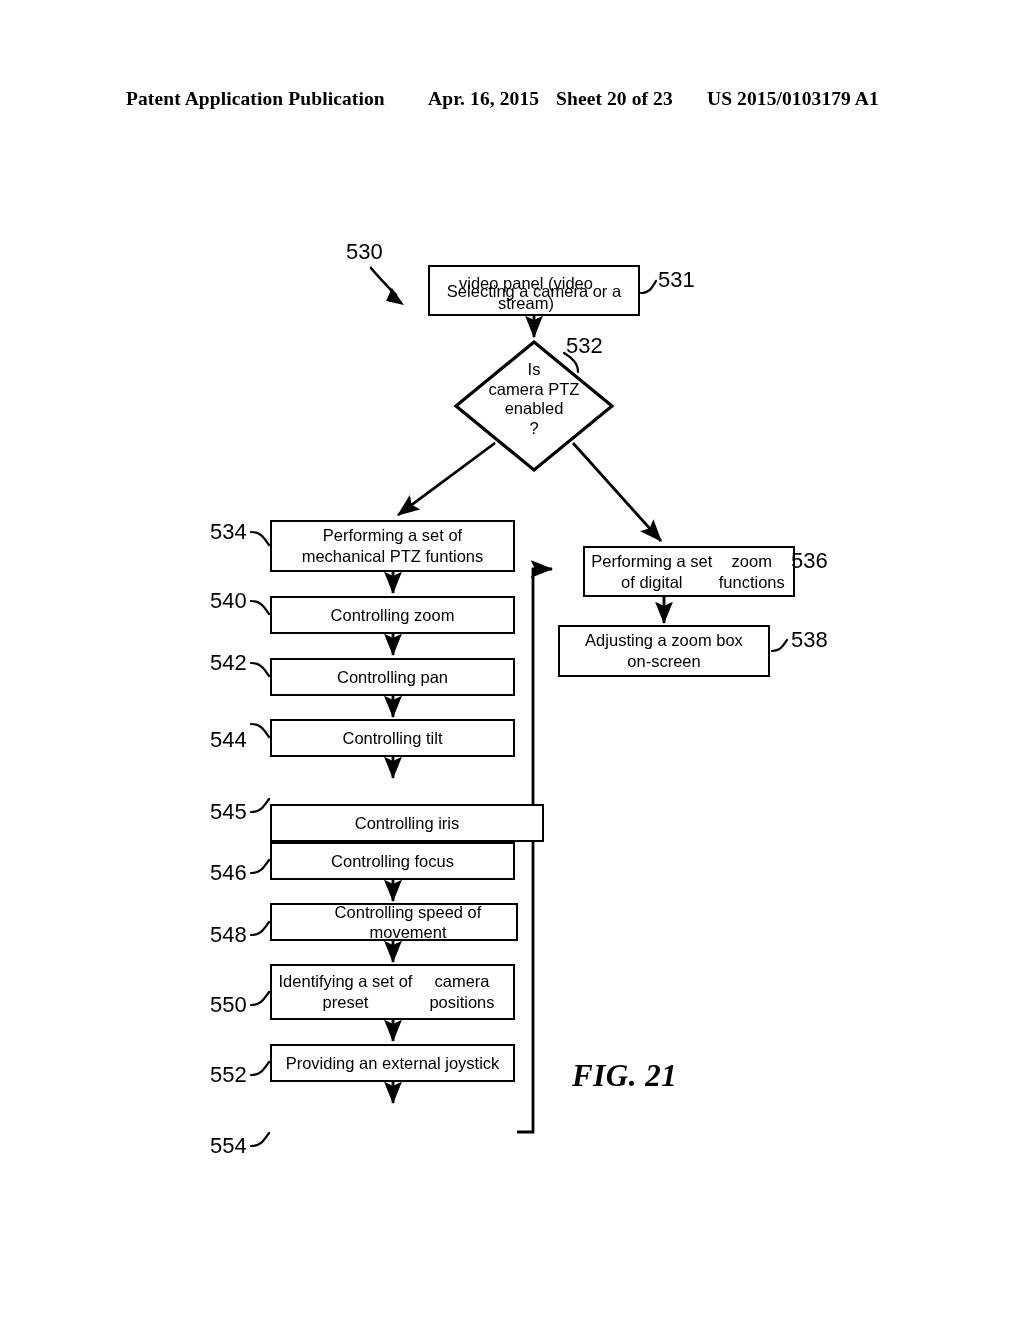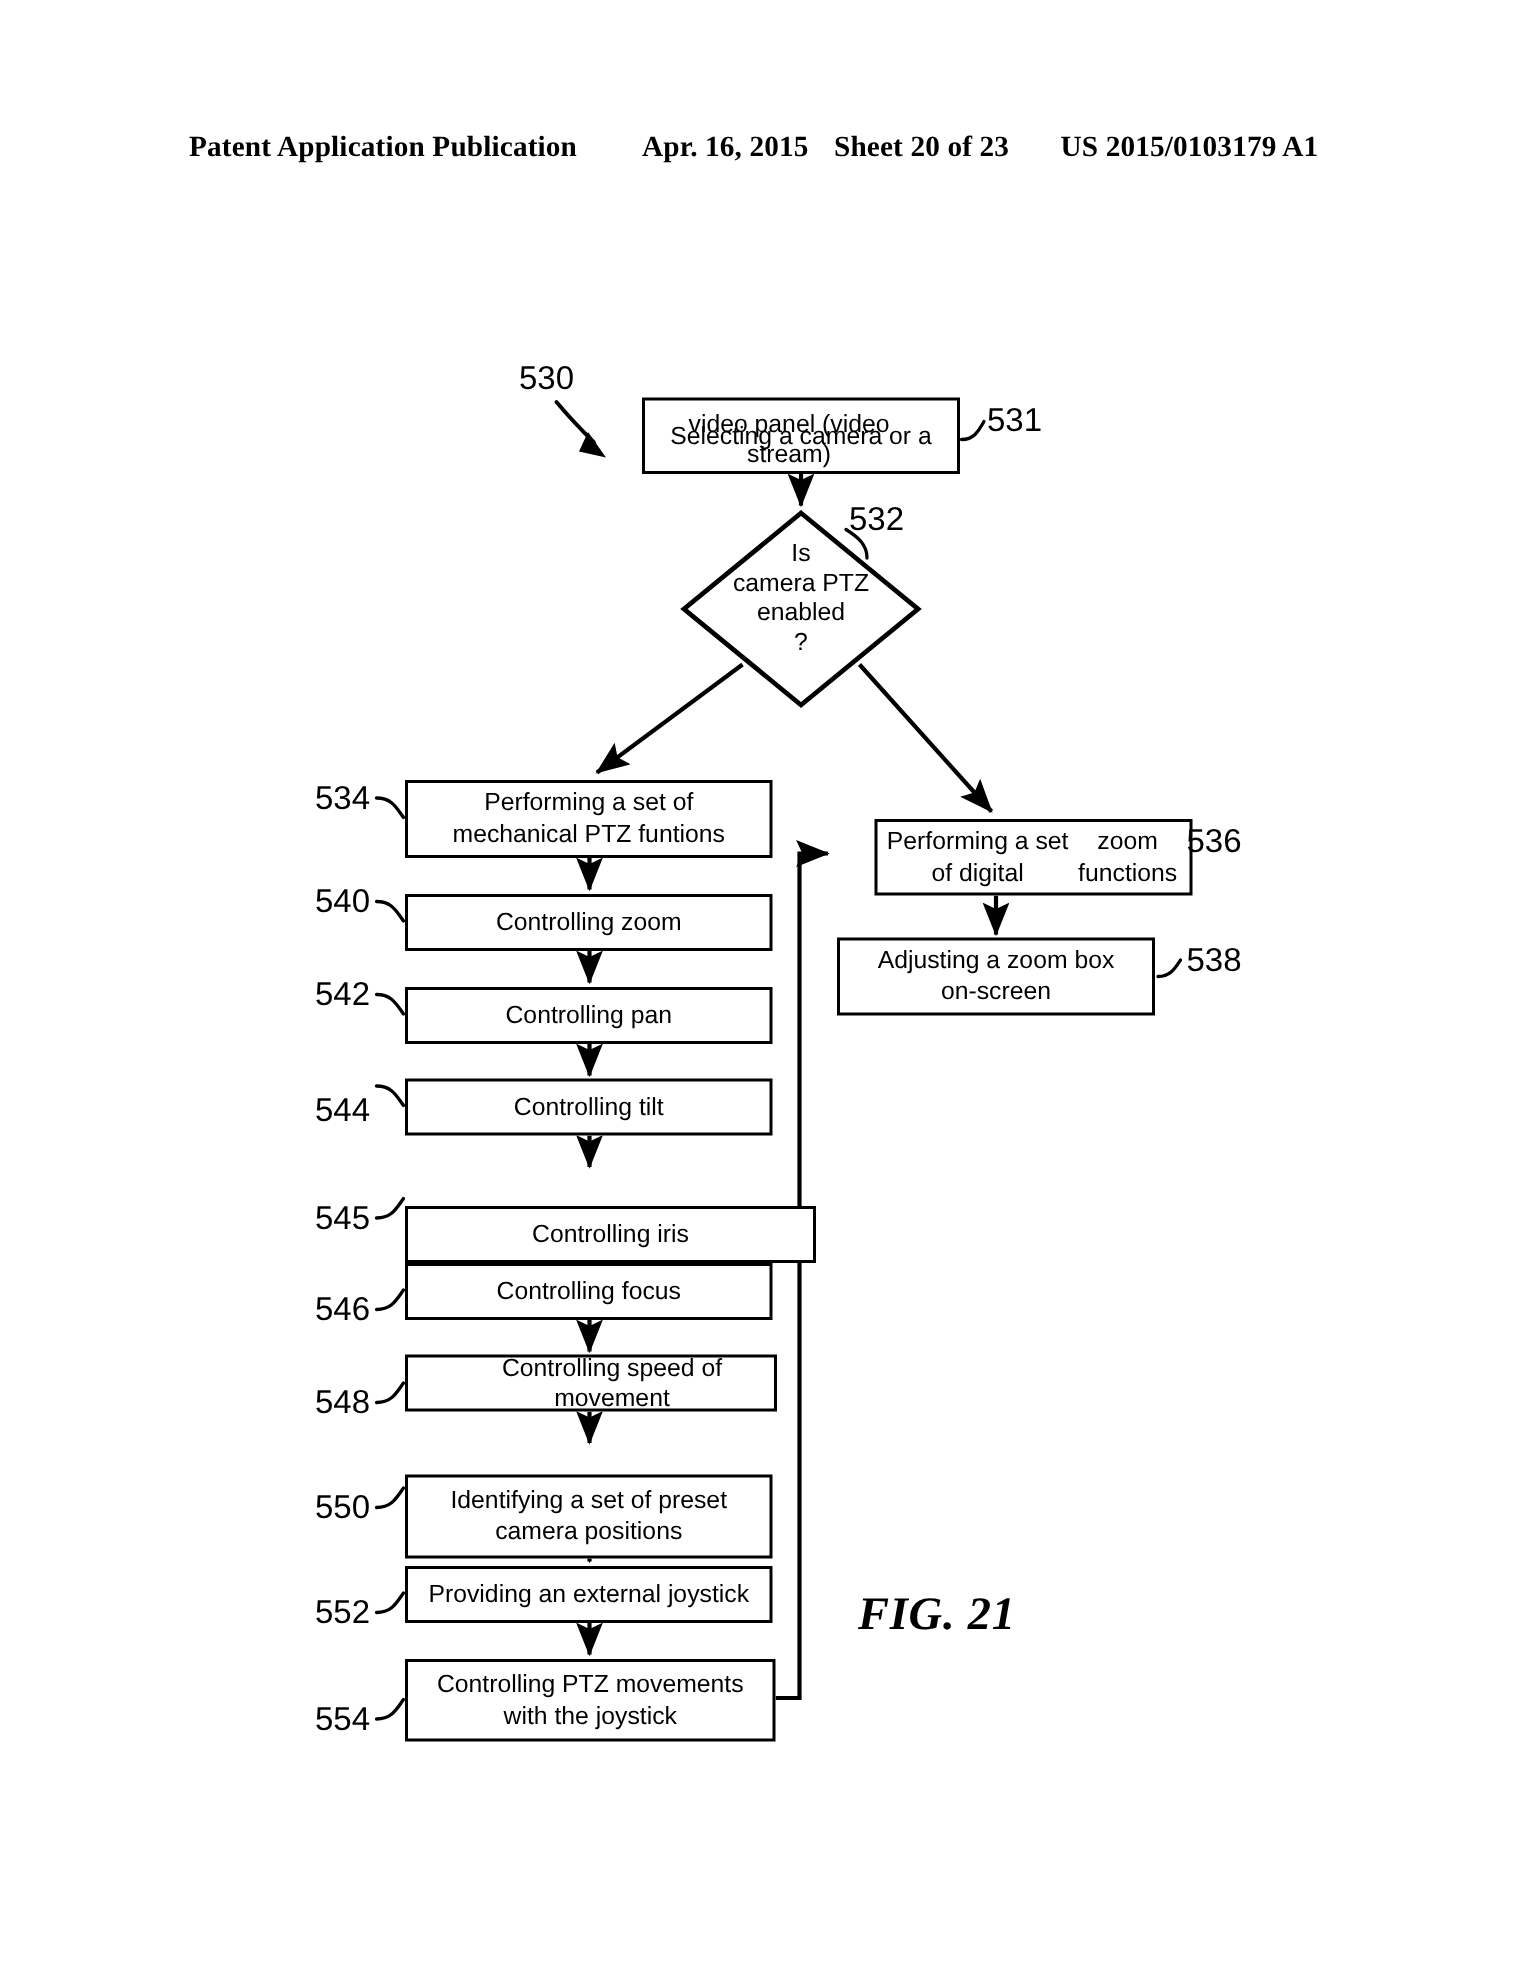--- a/index.html
+++ b/index.html
@@ -204,33 +204,29 @@
   </div>
 
   <div class="flow-box" style="left:270px; top:842px; width:245px; height:38px;">
     <span class="bx-text">Controlling focus</span>
   </div>
 
   <div class="flow-box" style="left:270px; top:903px; width:248px; height:38px;padding-left:32px;">
     <span class="bx-text">Controlling speed of movement</span>
   </div>
 
-  <div class="flow-box" style="left:270px; top:964px; width:245px; height:56px; flex-direction:column; line-height:21px;margin-top:19px;">
+  <div class="flow-box" style="left:270px; top:964px; width:245px; height:56px; flex-direction:row; line-height:21px;">
     <span class="bx-text">Identifying a set of preset</span>
     <span class="bx-text">camera positions</span>
   </div>
 
   <div class="flow-box" style="left:270px; top:1044px; width:245px; height:38px;">
     <span class="bx-text">Providing an external joystick</span>
   </div>
 
-  <div class="flow-box" style="left:270px; top:1106px; width:247px; height:55px; flex-direction:column; line-height:21px;">
-    <span class="bx-text">Controlling PTZ movements</span>
-    <span class="bx-text">with the joystick</span>
-  </div>
 
   <div class="flow-box" style="left:558px; top:546px; width:212px; height:51px; flex-direction:row; line-height:21px;margin-left:25px;">
     <span class="bx-text">Performing a set of digital</span>
     <span class="bx-text">zoom functions</span>
   </div>
 
   <div class="flow-box" style="left:558px; top:625px; width:212px; height:52px; flex-direction:column; line-height:21px;">
     <span class="bx-text">Adjusting a zoom box</span>
     <span class="bx-text">on-screen</span>
   </div>

